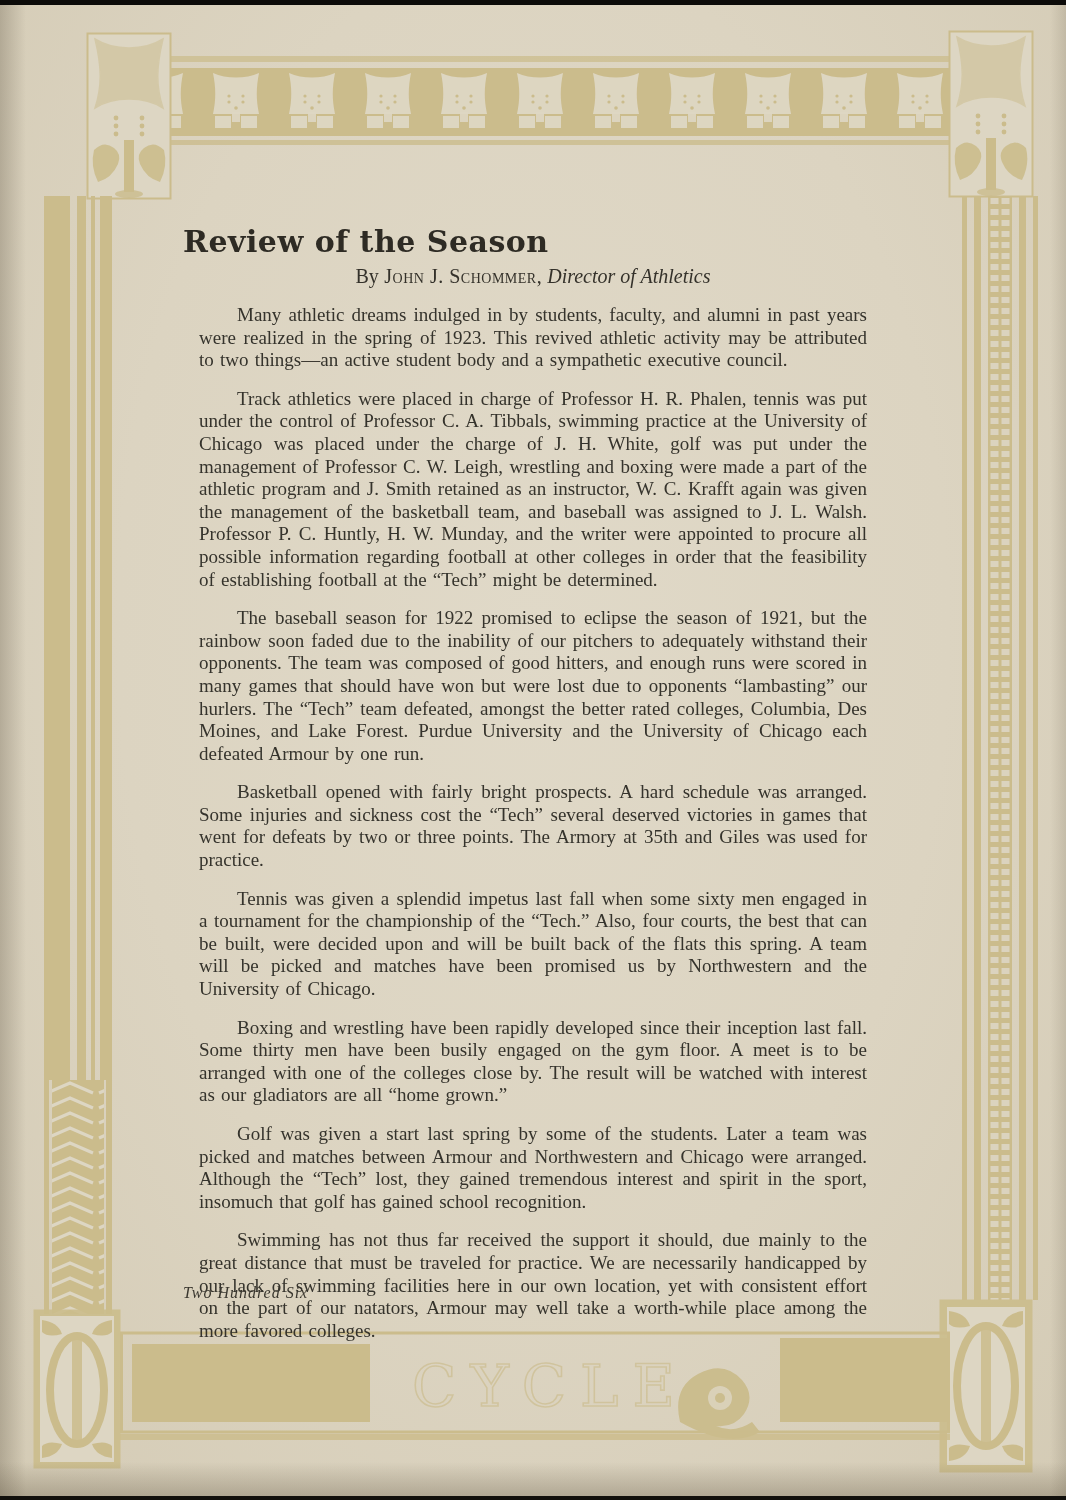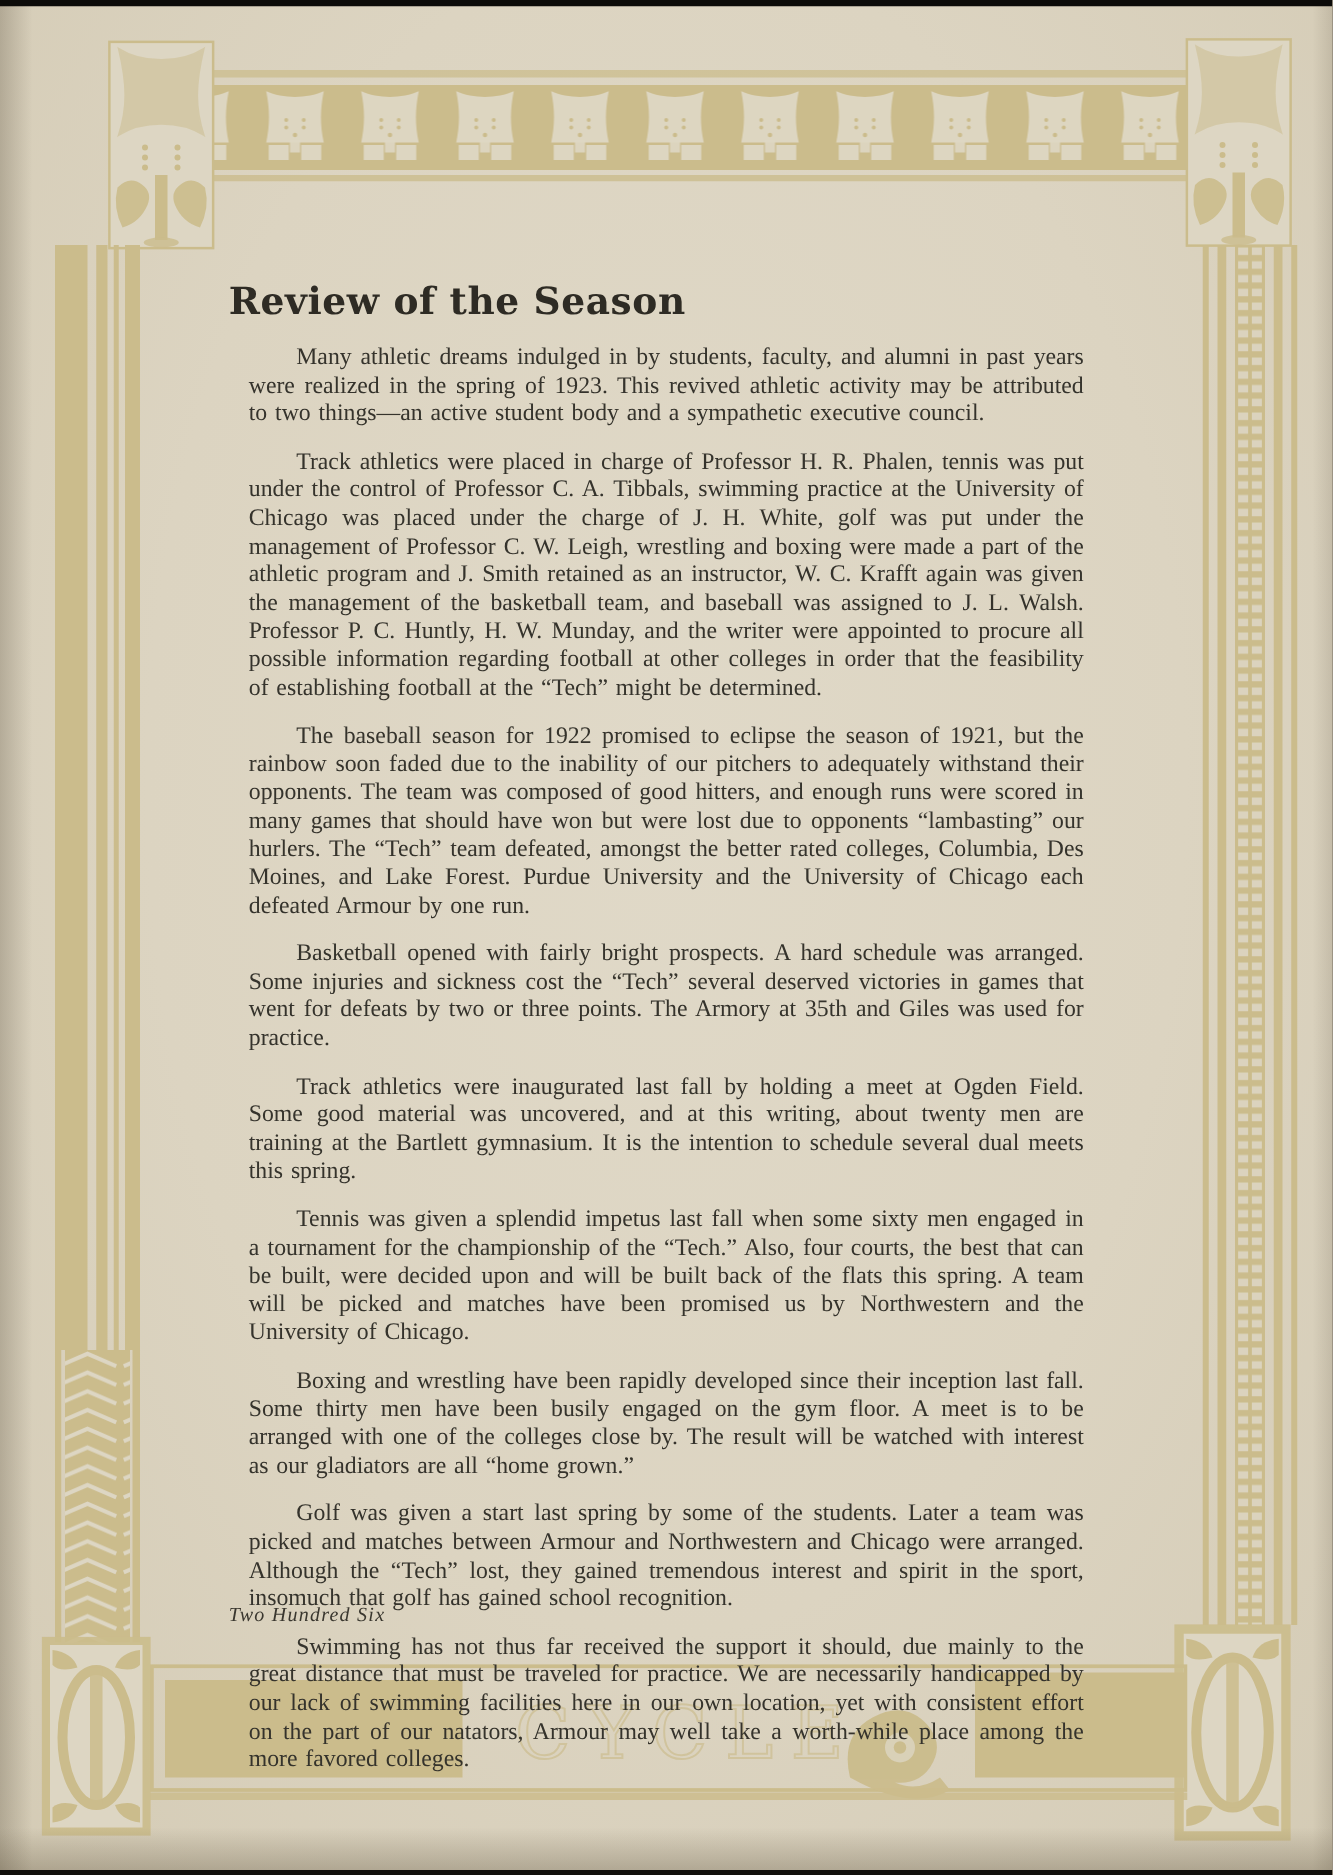--- a/index.html
+++ b/index.html
@@ -173,26 +173,28 @@
       <path d="M560,96 q-8,-34 18,-48 q26,-14 44,6 q14,16 2,34 q-10,14 -28,12 q18,8 36,-4 l8,10 q-30,18 -80,-10 Z"></path>
       <circle cx="600" cy="72" r="12" fill="#ddd6c3" opacity="0.8"></circle>
       <circle cx="600" cy="72" r="5" fill="#cbbc8c"></circle>
     </g>
     <rect x="660" y="12" width="168" height="84" fill="#cbbc8c"></rect>
     <rect x="0" y="108" width="830" height="6" fill="#cbbc8c" opacity="0.85"></rect>
   </svg>
 
   <div class="content">
     <h1 class="title">Review of the Season</h1>
+    <p class="byline">
+      <span class="prefix">By</span><span class="name"> John J. Schommer,</span><span class="role"> Director of Athletics</span>
+    </p>
     <div class="body-text">
         <p class="para">Many athletic dreams indulged in by students, faculty, and alumni in past years were realized in the spring of 1923.  This revived athletic activity may be attributed to two things—an active student body and a sympathetic executive council.</p>
         <p class="para">Track athletics were placed in charge of Professor H. R. Phalen, tennis was put under the control of Professor C. A. Tibbals, swimming practice at the University of Chicago was placed under the charge of J. H. White, golf was put under the management of Professor C. W. Leigh, wrestling and boxing were made a part of the athletic program and J. Smith retained as an instructor, W. C. Krafft again was given the management of the basketball team, and baseball was assigned to J. L. Walsh.  Professor P. C. Huntly, H. W. Munday, and the writer were appointed to procure all possible information regarding football at other colleges in order that the feasibility of establishing football at the “Tech” might be determined.</p>
         <p class="para">The baseball season for 1922 promised to eclipse the season of 1921, but the rainbow soon faded due to the inability of our pitchers to adequately withstand their opponents.  The team was composed of good hitters, and enough runs were scored in many games that should have won but were lost due to opponents “lambasting” our hurlers.  The “Tech” team defeated, amongst the better rated colleges, Columbia, Des Moines, and Lake Forest.  Purdue University and the University of Chicago each defeated Armour by one run.</p>
         <p class="para">Basketball opened with fairly bright prospects.  A hard schedule was arranged.  Some injuries and sickness cost the “Tech” several deserved victories in games that went for defeats by two or three points.  The Armory at 35th and Giles was used for practice.</p>
-        <p class="para">Track athletics were inaugurated last fall by holding a meet at Ogden Field.  Some good material was uncovered, and at this writing, about twenty men are training at the Bartlett gymnasium.  It is the intention to schedule several dual meets this spring.</p>
         <p class="para">Tennis was given a splendid impetus last fall when some sixty men engaged in a tournament for the championship of the “Tech.”  Also, four courts, the best that can be built, were decided upon and will be built back of the flats this spring.  A team will be picked and matches have been promised us by Northwestern and the University of Chicago.</p>
         <p class="para">Boxing and wrestling have been rapidly developed since their inception last fall.  Some thirty men have been busily engaged on the gym floor.  A meet is to be arranged with one of the colleges close by.  The result will be watched with interest as our gladiators are all “home grown.”</p>
         <p class="para">Golf was given a start last spring by some of the students.  Later a team was picked and matches between Armour and Northwestern and Chicago were arranged.  Although the “Tech” lost, they gained tremendous interest and spirit in the sport, insomuch that golf has gained school recognition.</p>
         <p class="para">Swimming has not thus far received the support it should, due mainly to the great distance that must be traveled for practice.  We are necessarily handicapped by our lack of swimming facilities here in our own location, yet with consistent effort on the part of our natators, Armour may well take a worth-while place among the more favored colleges.</p>
       </div>
   </div>
 
   <div class="folio">Two Hundred Six</div>
 
   <div class="edge-left-shadow"></div>

